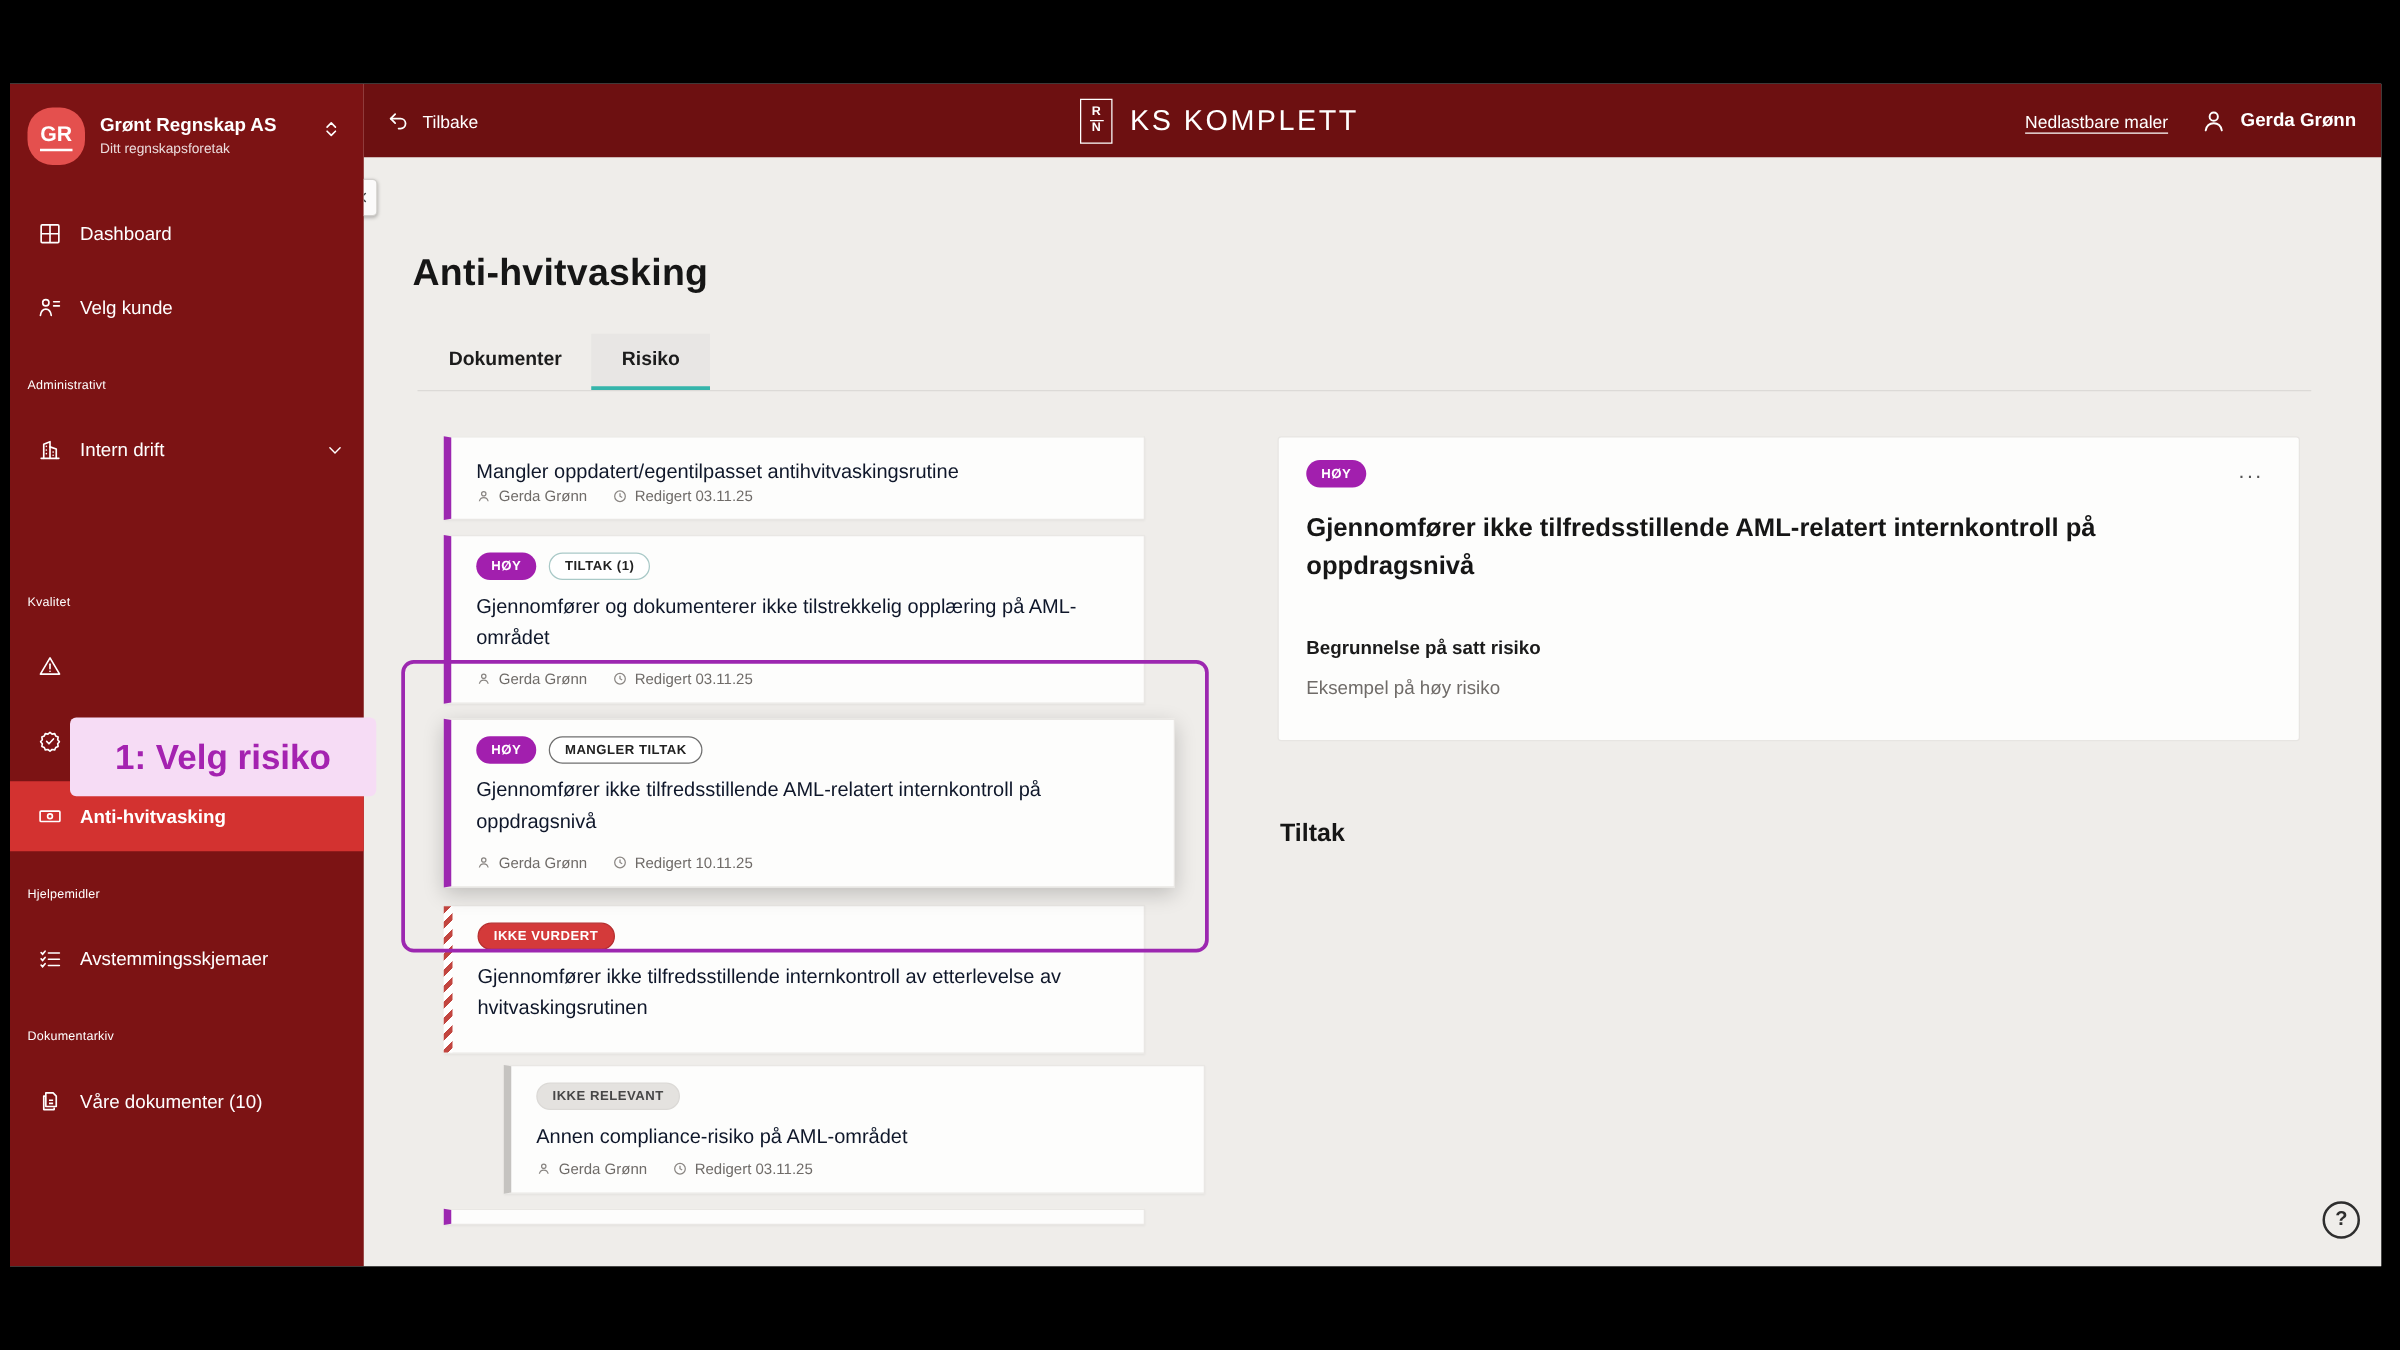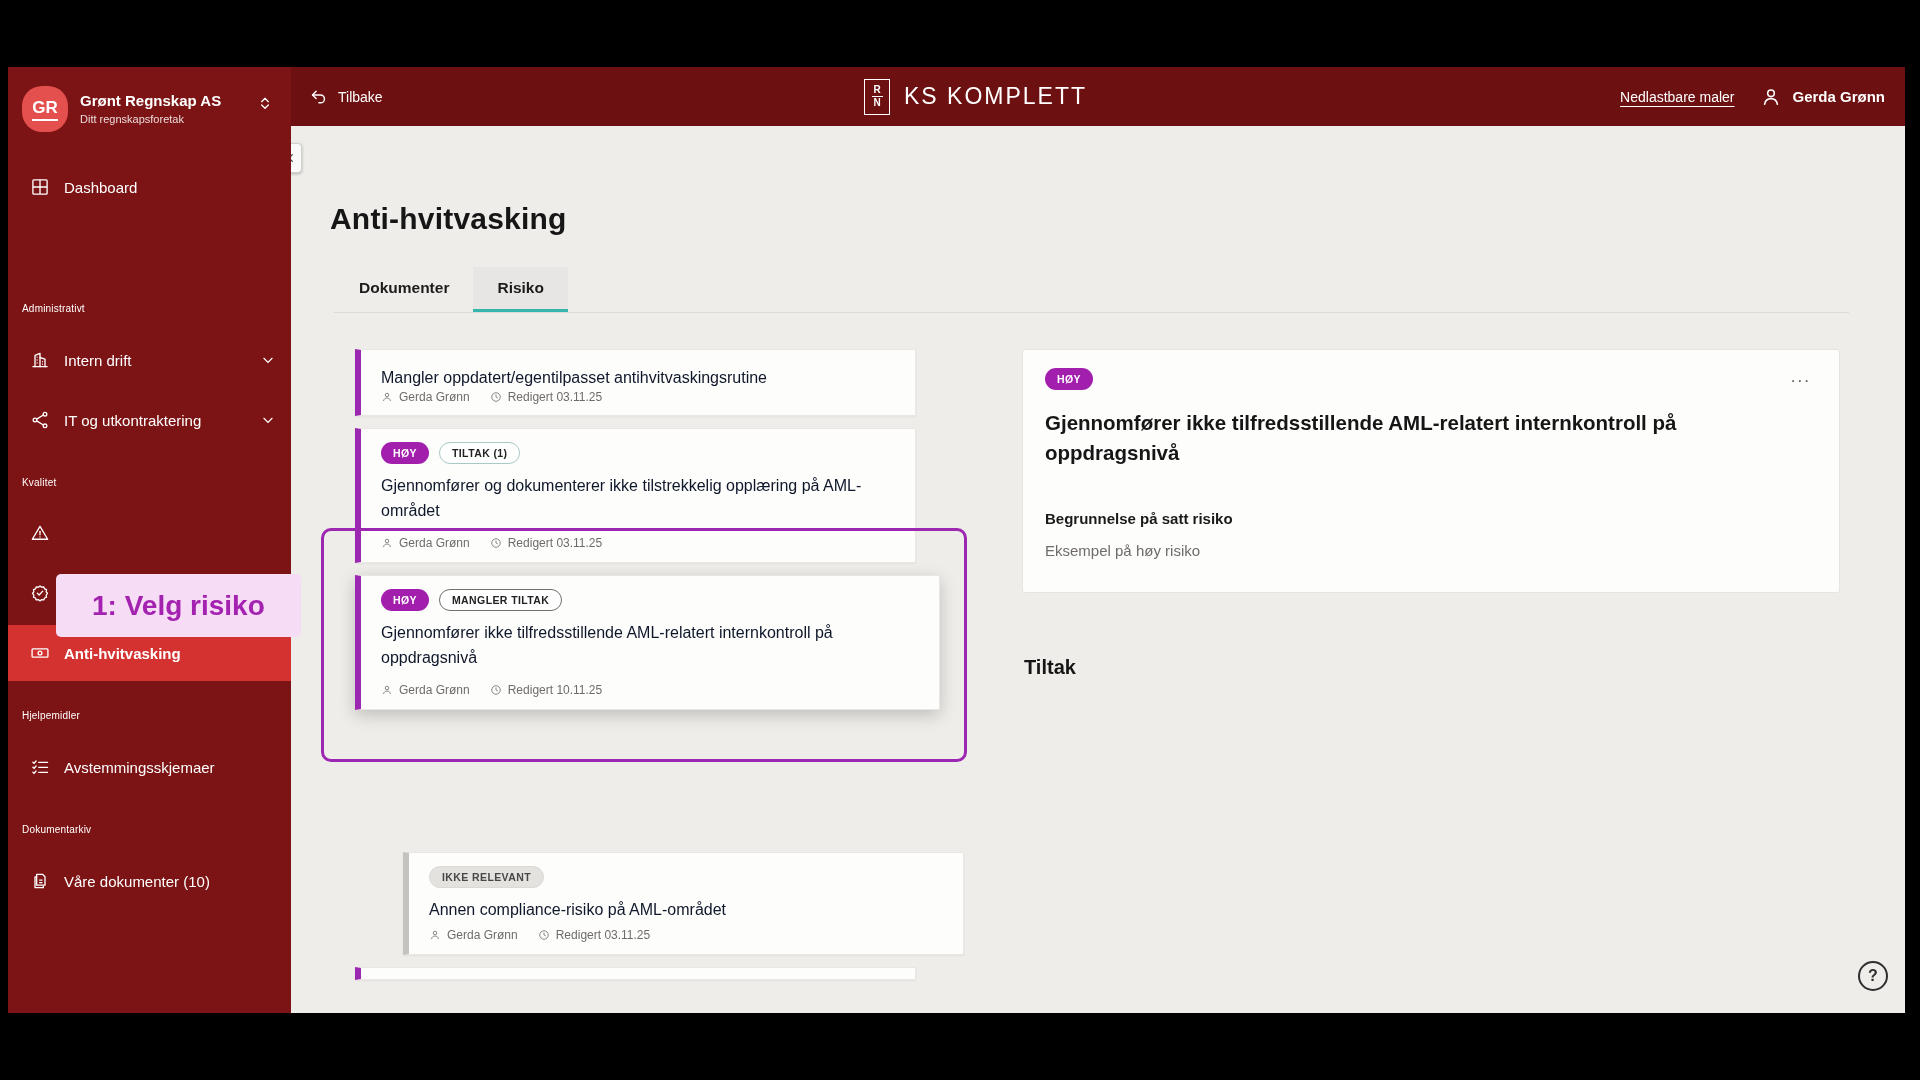--- a/index.html
+++ b/index.html
@@ -110,56 +110,50 @@
     <div class="s-row" style="top:100px">
       <span class="icon">
             <svg width="20" height="20" viewBox="0 0 24 24" fill="none" stroke="#fff" stroke-width="1.6">
               <rect x="3.5" y="3.5" width="17" height="17" rx="1"></rect>
               <path d="M12 3.5v17M3.5 12h17"></path>
             </svg>
           </span>
       <span>Dashboard</span>
     </div>
 
+    <div class="s-row" style="top:159px">
+      <span class="icon">
+            <svg width="20" height="20" viewBox="0 0 24 24" fill="none" stroke="#fff" stroke-width="1.6" stroke-linecap="round">
+              <circle cx="8" cy="7.5" r="3"></circle>
+              <path d="M2.8 19.5c.6-4 2.8-6 5.2-6s4.6 2 5.2 6"></path>
+              <path d="M15.5 6.5H21M15.5 10.5H21"></path>
+            </svg>
+          </span>
+      <span>Velg kunde</span>
+    </div>
 
     <div class="s-label" style="top:236px">Administrativt</div>
 
     <div class="s-row" style="top:273px">
       <span class="icon">
             <svg width="20" height="20" viewBox="0 0 24 24" fill="none" stroke="#fff" stroke-width="1.6" stroke-linecap="round" stroke-linejoin="round">
               <path d="M3.5 20h17"></path>
               <path d="M6 20V6.5L12 4v16"></path>
               <path d="M12 9l6 2v9"></path>
               <path d="M8.5 8.5v.01M8.5 12v.01M8.5 15.5v.01M15 14v.01M15 17v.01"></path>
             </svg>
           </span>
       <span class="grow">Intern drift</span>
       <span class="icon">
             <svg width="14" height="14" viewBox="0 0 24 24" fill="none" stroke="#fff" stroke-width="2" stroke-linecap="round">
               <path d="M5 9l7 7 7-7"></path>
             </svg>
           </span>
     </div>
 
-    <div class="s-row" style="top:333px">
-      <span class="icon">
-            <svg width="20" height="20" viewBox="0 0 24 24" fill="none" stroke="#fff" stroke-width="1.6">
-              <circle cx="18" cy="5" r="2.2"></circle>
-              <circle cx="6" cy="12" r="2.2"></circle>
-              <circle cx="18" cy="19" r="2.2"></circle>
-              <path d="M8 11l8-5M8 13l8 5"></path>
-            </svg>
-          </span>
-      <span class="grow">IT og utkontraktering</span>
-      <span class="icon">
-            <svg width="14" height="14" viewBox="0 0 24 24" fill="none" stroke="#fff" stroke-width="2" stroke-linecap="round">
-              <path d="M5 9l7 7 7-7"></path>
-            </svg>
-          </span>
-    </div>
 
     <div class="s-label" style="top:410px">Kvalitet</div>
 
     <div class="s-row" style="top:446px">
       <span class="icon">
             <svg width="20" height="20" viewBox="0 0 24 24" fill="none" stroke="#fff" stroke-width="1.6" stroke-linecap="round" stroke-linejoin="round">
               <path d="M12 4L2.8 19.5h18.4z"></path>
               <path d="M12 10v4.2"></path>
               <path d="M12 16.8v.01"></path>
             </svg>
@@ -339,20 +333,26 @@
                   <svg width="12" height="12" viewBox="0 0 24 24" fill="none" stroke="#8a8683" stroke-width="2">
                     <circle cx="12" cy="12" r="8.5"></circle>
                     <path d="M12 7v5l3.5 2"></path>
                   </svg>
                 </span>
                 <span>Redigert 10.11.25</span>
               </span>
         </div>
       </div>
 
+      <div class="card striped" style="left:64px; top:598px; width:561px; height:119px;">
+        <div class="badge-row">
+          <span class="pill pill-danger">IKKE VURDERT</span>
+        </div>
+        <div class="card-title">Gjennomfører ikke tilfredsstillende internkontroll av etterlevelse av hvitvaskingsrutinen</div>
+      </div>
 
       <div class="card grey-border" style="left:64px; top:726px; width:561px; height:103px;margin-left:48px;">
         <div class="badge-row">
           <span class="pill pill-grey">IKKE RELEVANT</span>
         </div>
         <div class="card-title">Annen compliance-risiko på AML-området</div>
         <div class="card-meta">
           <span class="meta-item">
                 <span class="icon">
                   <svg width="12" height="12" viewBox="0 0 24 24" fill="none" stroke="#8a8683" stroke-width="2">

